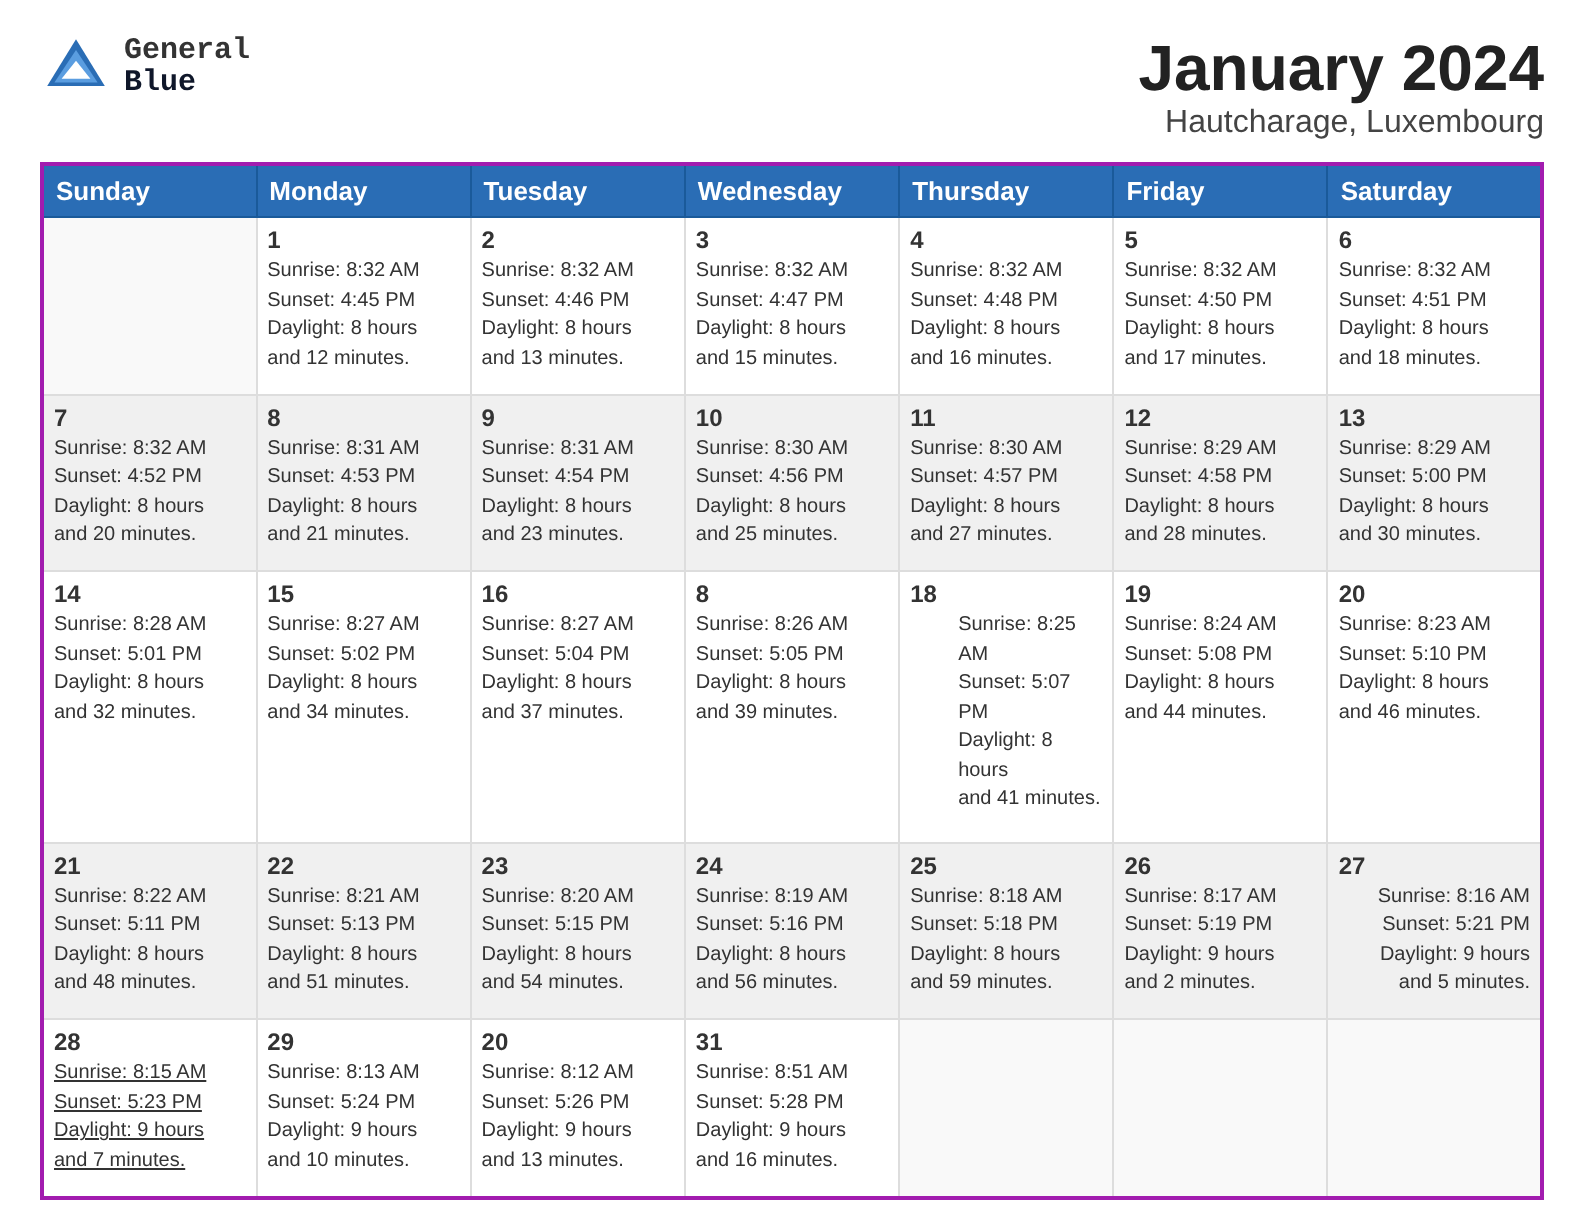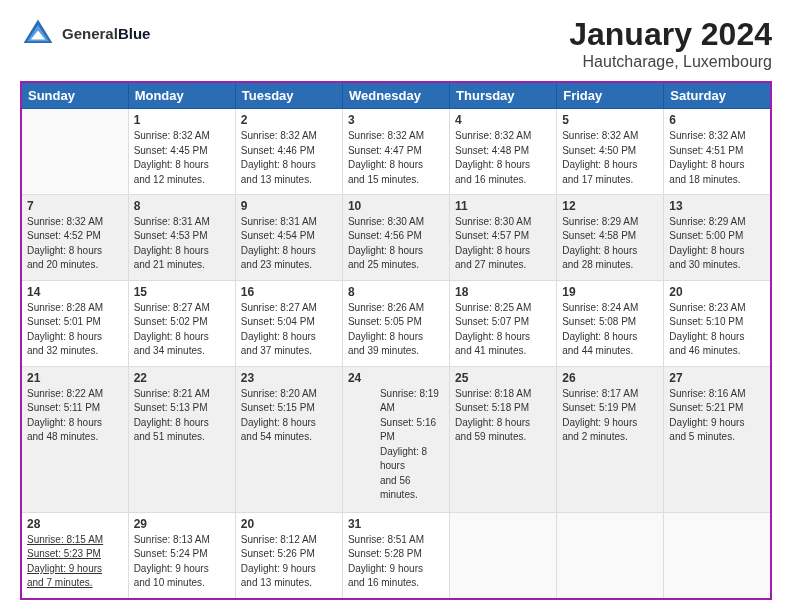--- a/index.html
+++ b/index.html
@@ -23,21 +23,23 @@
       align-items: flex-start;
       margin-bottom: 10px;
     }
     .logo {
       display: flex;
       align-items: center;
       gap: 6px;
     }
     .logo-text {
       display: flex;
+      flex-direction: column;
       line-height: 1.1;
+      font-family: Liberation Mono, monospace;
     }
     .logo-general {
       font-size: 15px;
       font-weight: bold;
       color: #333;
     }
     .logo-blue {
       font-size: 15px;
       font-weight: bold;
       color: #0f172a;
@@ -258,21 +260,21 @@
           </td>
           <td>
             <span class="day-num">8</span>
             <div class="day-info" style="white-space: pre-line;">Sunrise: 8:26 AM
 Sunset: 5:05 PM
 Daylight: 8 hours
 and 39 minutes.</div>
           </td>
           <td>
             <span class="day-num">18</span>
-            <div class="day-info" style="white-space: pre-line;">Sunrise: 8:25 AM
+            <div class="day-info" style="white-space: pre-line; margin-left: 24px;">Sunrise: 8:25 AM
 Sunset: 5:07 PM
 Daylight: 8 hours
 and 41 minutes.</div>
           </td>
           <td>
             <span class="day-num">19</span>
             <div class="day-info" style="white-space: pre-line;">Sunrise: 8:24 AM
 Sunset: 5:08 PM
 Daylight: 8 hours
 and 44 minutes.</div>
@@ -302,42 +304,42 @@
           </td>
           <td>
             <span class="day-num">23</span>
             <div class="day-info" style="white-space: pre-line;">Sunrise: 8:20 AM
 Sunset: 5:15 PM
 Daylight: 8 hours
 and 54 minutes.</div>
           </td>
           <td>
             <span class="day-num">24</span>
-            <div class="day-info" style="white-space: pre-line; margin-left: 32px;">Sunrise: 8:19 AM
+            <div class="day-info" style="white-space: pre-line;">Sunrise: 8:19 AM
 Sunset: 5:16 PM
 Daylight: 8 hours
 and 56 minutes.</div>
           </td>
           <td>
             <span class="day-num">25</span>
             <div class="day-info" style="white-space: pre-line;">Sunrise: 8:18 AM
 Sunset: 5:18 PM
 Daylight: 8 hours
 and 59 minutes.</div>
           </td>
           <td>
             <span class="day-num">26</span>
             <div class="day-info" style="white-space: pre-line;">Sunrise: 8:17 AM
 Sunset: 5:19 PM
 Daylight: 9 hours
 and 2 minutes.</div>
           </td>
           <td>
             <span class="day-num">27</span>
-            <div class="day-info" style="white-space: pre-line;">Sunrise: 8:16 AM
+            <div class="day-info" style="white-space: pre-line; text-align: right;">Sunrise: 8:16 AM
 Sunset: 5:21 PM
 Daylight: 9 hours
 and 5 minutes.</div>
           </td>
         </tr>
         <tr class="row-white">
           <td>
             <span class="day-num">28</span>
             <div class="day-info" style="white-space: pre-line; text-decoration: underline;">Sunrise: 8:15 AM
 Sunset: 5:23 PM

